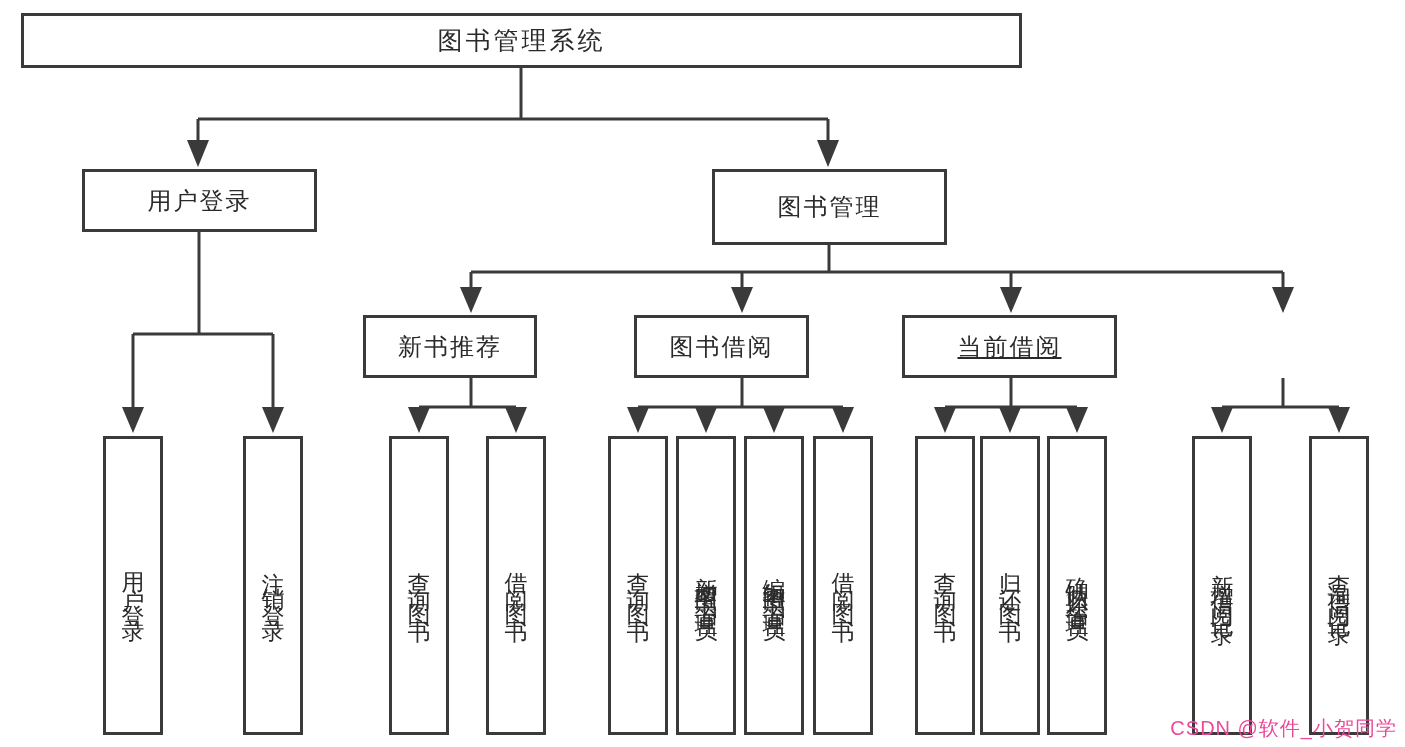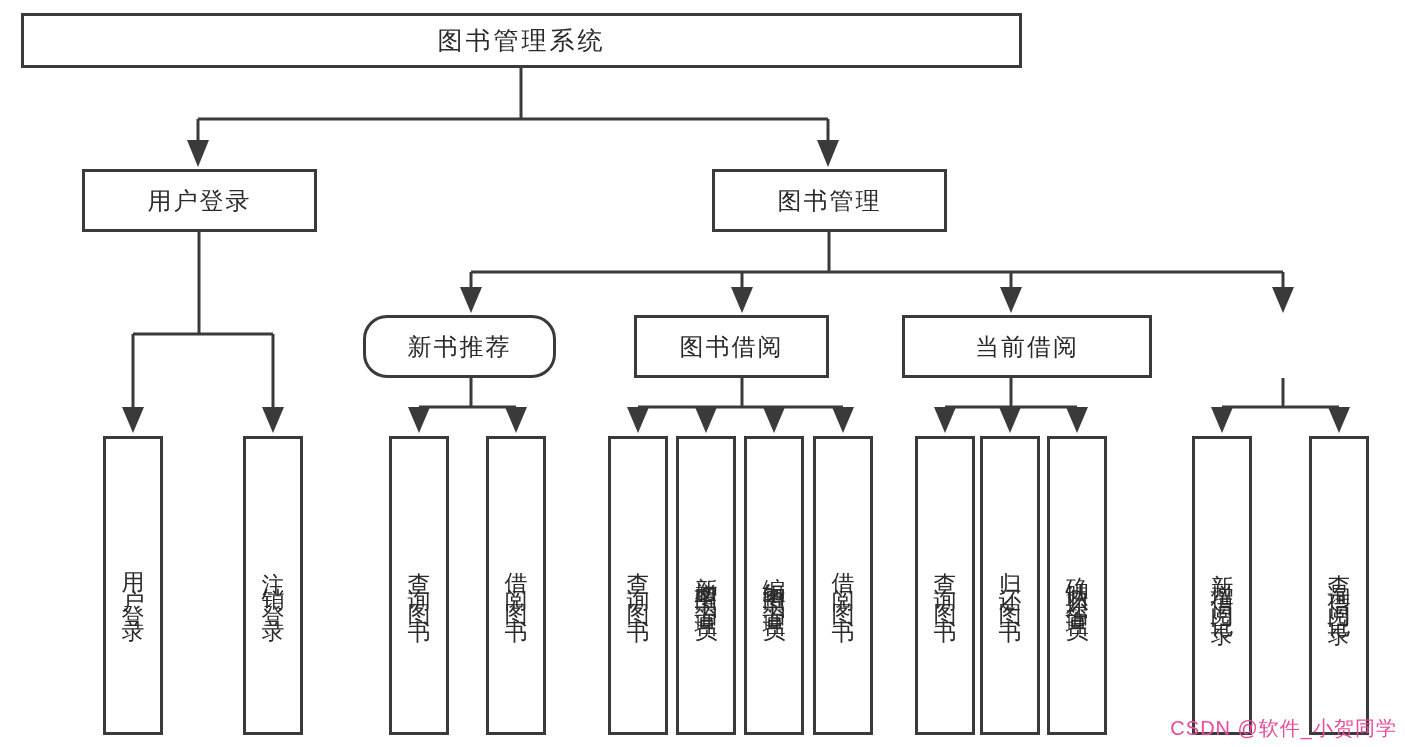--- a/index.html
+++ b/index.html
@@ -19,24 +19,24 @@
   .v-node span{
     writing-mode:vertical-rl;text-orientation:mixed;
     font-size:23px;line-height:1;white-space:nowrap;
   }
   .v-node.ls-wide span{letter-spacing:16px;}
   .v-node.ls-mid span{letter-spacing:10px;}
   .v-node.ls-tight span{letter-spacing:6px;}
   
   #n-root{left:21px;top:13px;width:1001px;height:55px;}
   #n-userlogin{left:82px;top:169px;width:235px;height:63px;}
-  #n-bookmgmt{left:712px;top:169px;width:235px;height:63px;}
-  #n-newbook{left:363px;top:315px;width:193px;height:63px;border-radius:24px;}
-  #n-borrow{left:634px;top:315px;width:195px;height:63px;}
-  #n-current{left:902px;top:315px;width:250px;height:63px;}
+  #n-bookmgmt{left:712px;top:169px;width:235px;height:76px;}
+  #n-newbook{left:363px;top:315px;width:174px;height:63px;}
+  #n-borrow{left:634px;top:315px;width:175px;height:63px;}
+  #n-current{left:902px;top:315px;width:215px;height:63px;text-decoration:underline;}
   #n-records{left:1175px;top:315px;width:217px;height:63px;}
   .leaf{top:436px;width:60px;height:299px;}
   #l-a1{left:103px;} #l-a2{left:243px;}
   #l-b1{left:389px;} #l-b2{left:486px;}
   #l-c1{left:608px;} #l-c2{left:676px;} #l-c3{left:744px;} #l-c4{left:813px;}
   #l-d1{left:915px;} #l-d2{left:980px;} #l-d3{left:1047px;}
   #l-e1{left:1192px;} #l-e2{left:1309px;}
   .watermark{
     position:absolute;right:8px;bottom:5px;color:#ec4899;
     font-size:20px;letter-spacing:1px;white-space:nowrap;

